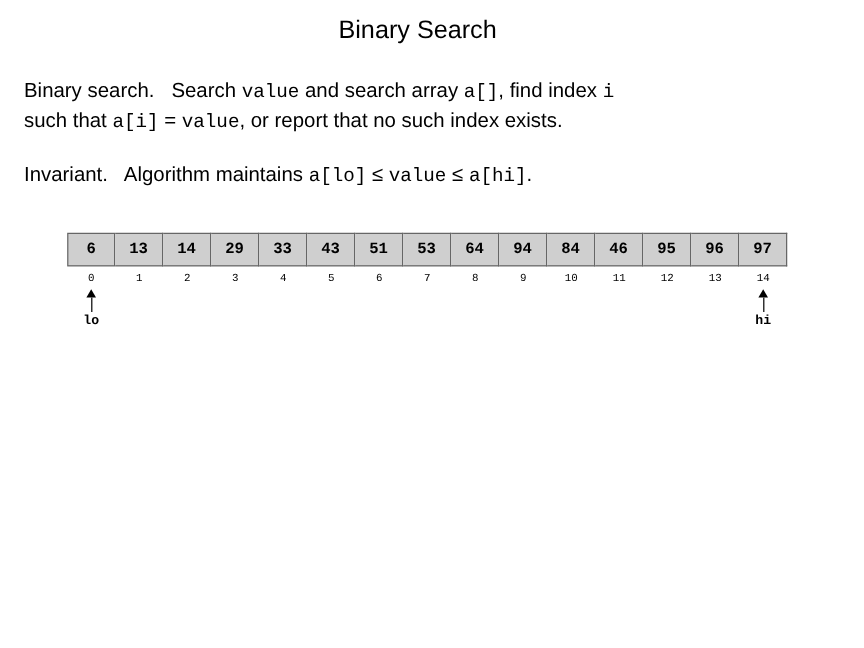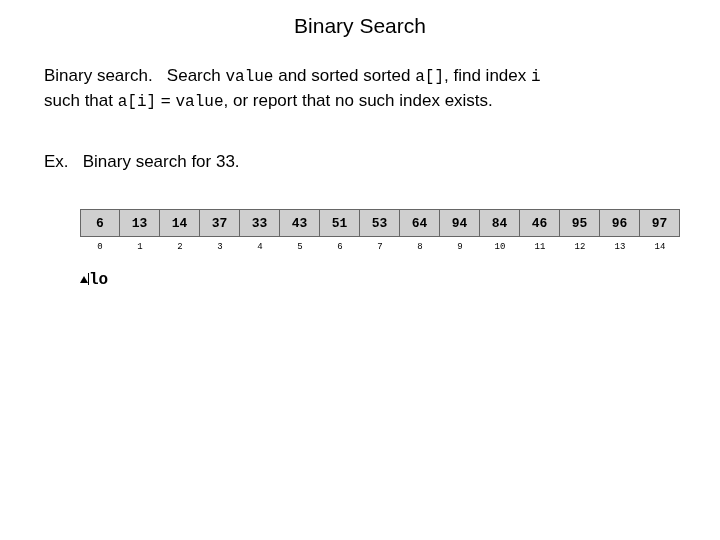--- a/index.html
+++ b/index.html
@@ -8,21 +8,21 @@
     width: 720px;
     height: 540px;
     background: #fff;
     font-family: "Comic Sans MS", "Comic Sans", cursive, sans-serif;
     color: #000;
   }
   .slide {
     box-sizing: border-box;
     width: 720px;
     height: 440px;
-    padding: 14px 44px 0 44px;
+    padding: 14px 44px 0 20px;
     position: relative;
   }
   .title {
     text-align: center;
     font-size: 21px;
     font-weight: normal;
     margin: 0 0 26px 0;
   }
   .para {
     font-size: 17px;
@@ -69,23 +69,24 @@
     color: #000;
   }
   .ptr-row {
     margin-top: 4px;
     height: 46px;
     position: relative;
   }
   .ptr {
     width: 40px;
     display: flex;
+    flex-direction: column;
     align-items: center;
     font-family: "Courier New", Courier, monospace;
-    font-size: 16px;
+    font-size: 11px;
     font-weight: bold;
   }
   .arrow-up {
     width: 0; height: 0;
     border-left: 4px solid transparent;
     border-right: 4px solid transparent;
     border-bottom: 7px solid #000;
     margin-bottom: 0;
   }
   .arrow-stem {
@@ -99,36 +100,36 @@
 </style>
 </head>
 <body>
 
 <div class="slide">
 
   <h1 class="title">Binary Search</h1>
 
   <p class="para">
     <span>Binary search.</span>&nbsp;&nbsp;
-    <span>Search </span><span class="mono">value</span><span> and sorted sorted </span><span class="mono">a[]</span><span>, find index </span><span class="mono">i</span><br>
+    <span>Search </span><span class="mono">value</span><span> and search array </span><span class="mono">a[]</span><span>, find index </span><span class="mono">i</span><br>
     <span>such that </span><span class="mono">a[i]</span><span> = </span><span class="mono">value</span><span>, or report that no such index exists.</span>
   </p>
 
+  <p class="para">
+    <span>Invariant.</span>&nbsp;&nbsp;
+    <span>Algorithm maintains </span><span class="mono">a[lo]</span><span> ≤ </span><span class="mono">value</span><span> ≤ </span><span class="mono">a[hi]</span><span>.</span>
+  </p>
 
-  <p class="para ex-block">
-    <span>Ex.</span>&nbsp;&nbsp;
-    <span>Binary search for 33.</span>
-  </p>
 
   <div class="array-wrap">
     <div class="array-row" id="array-row">
         <div class="cell">6</div>
         <div class="cell">13</div>
         <div class="cell">14</div>
-        <div class="cell">37</div>
+        <div class="cell">29</div>
         <div class="cell">33</div>
         <div class="cell">43</div>
         <div class="cell">51</div>
         <div class="cell">53</div>
         <div class="cell">64</div>
         <div class="cell">94</div>
         <div class="cell">84</div>
         <div class="cell">46</div>
         <div class="cell">95</div>
         <div class="cell">96</div>
@@ -163,16 +164,21 @@
         <div class="ptr"></div>
         <div class="ptr"></div>
         <div class="ptr"></div>
         <div class="ptr"></div>
         <div class="ptr"></div>
         <div class="ptr"></div>
         <div class="ptr"></div>
         <div class="ptr"></div>
         <div class="ptr"></div>
         <div class="ptr"></div>
+        <div class="ptr">
+          <div class="arrow-up"></div>
+          <div class="arrow-stem"></div>
+          <div class="ptr-label">hi</div>
+        </div>
       </div>
   </div>
 
 </div>
 
 </body></html>

